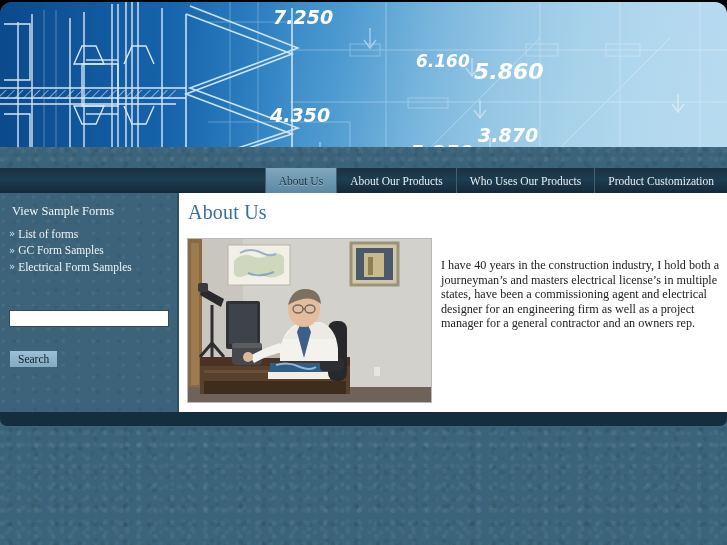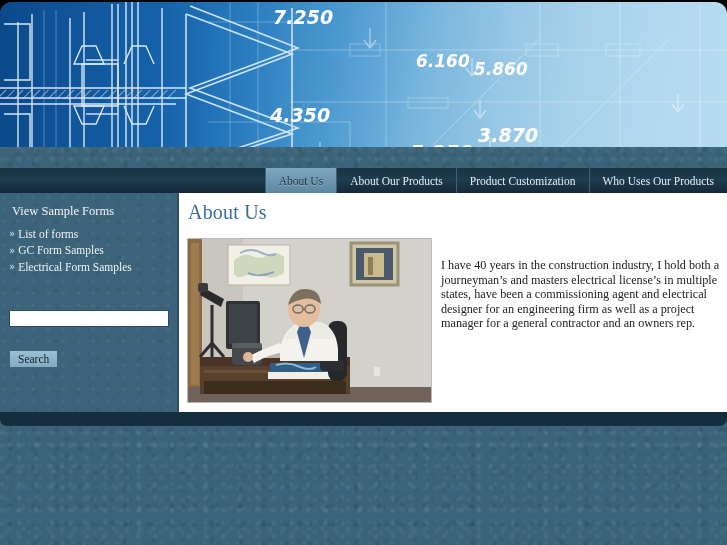--- a/index.html
+++ b/index.html
@@ -234,35 +234,35 @@
           <path d="M182 56 L182 72 M176 66 L182 74 L188 66"></path>
           <path d="M190 98 L190 114 M184 108 L190 116 L196 108"></path>
           <path d="M200 136 L200 152 M194 146 L200 154 L206 146"></path>
           <path d="M388 92 L388 108 M382 102 L388 110 L394 102"></path>
           <path d="M30 140 L30 156 M24 150 L30 158 L36 150"></path>
         </g>
       </svg>
 
       <div class="bpnum" style="left:273px;top:4px;font-size:19px;">7.250</div>
       <div class="bpnum" style="left:404px;top:49px;font-size:17px;margin-left:12px;">6.160</div>
-      <div class="bpnum" style="left:474px;top:57px;font-size:17px;">5.860</div>
+      <div class="bpnum" style="left:474px;top:57px;font-size:22px;">5.860</div>
       <div class="bpnum" style="left:410px;top:94px;font-size:20px;margin-top:44px;">5.250</div>
       <div class="bpnum" style="left:270px;top:102px;font-size:19px;">4.350</div>
       <div class="bpnum" style="left:478px;top:122px;font-size:19px;">3.870</div>
       <div class="bpnum" style="left:405px;top:144px;font-size:22px;margin-left:32px;">3.260</div>
       <div class="bpnum" style="left:480px;top:152px;font-size:17px;">2.960</div>
 
     </div>
   </div>
 
   <div id="nav">
     <div class="nav-item active">About Us</div>
     <div class="nav-item">About Our Products</div>
+    <div class="nav-item">Who Uses Our Products</div>
     <div class="nav-item">Product Customization</div>
-    <div class="nav-item">Who Uses Our Products</div>
   </div>
 
   <div id="body-row">
 
     <div id="sidebar">
       <div id="sidebar-title">View Sample Forms</div>
 
       <div id="side-links">
         <div class="side-link">
           <span class="side-bullet">»</span>

